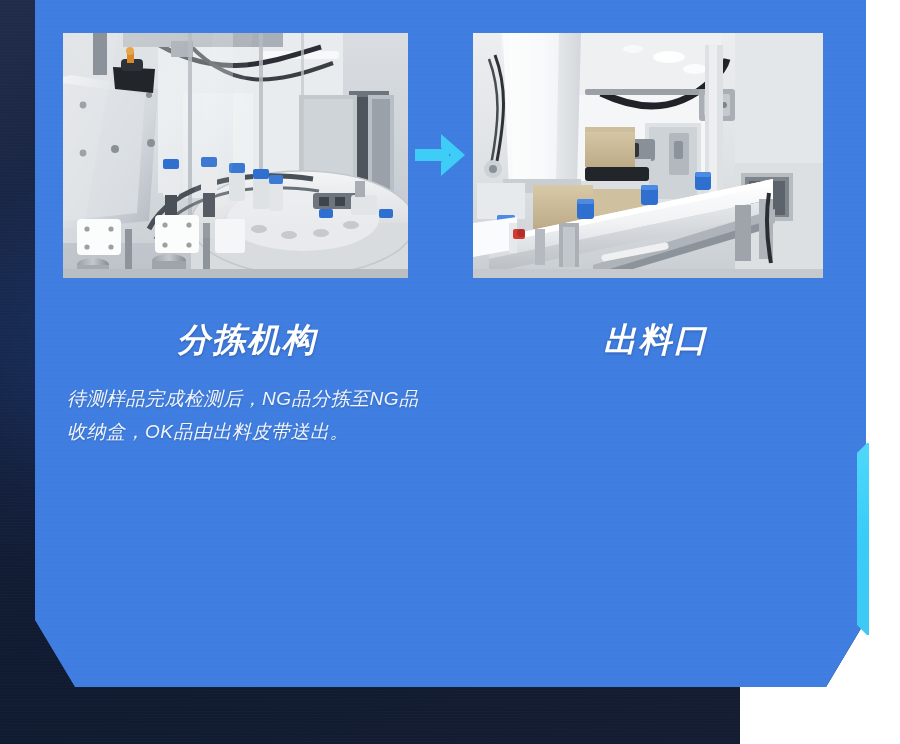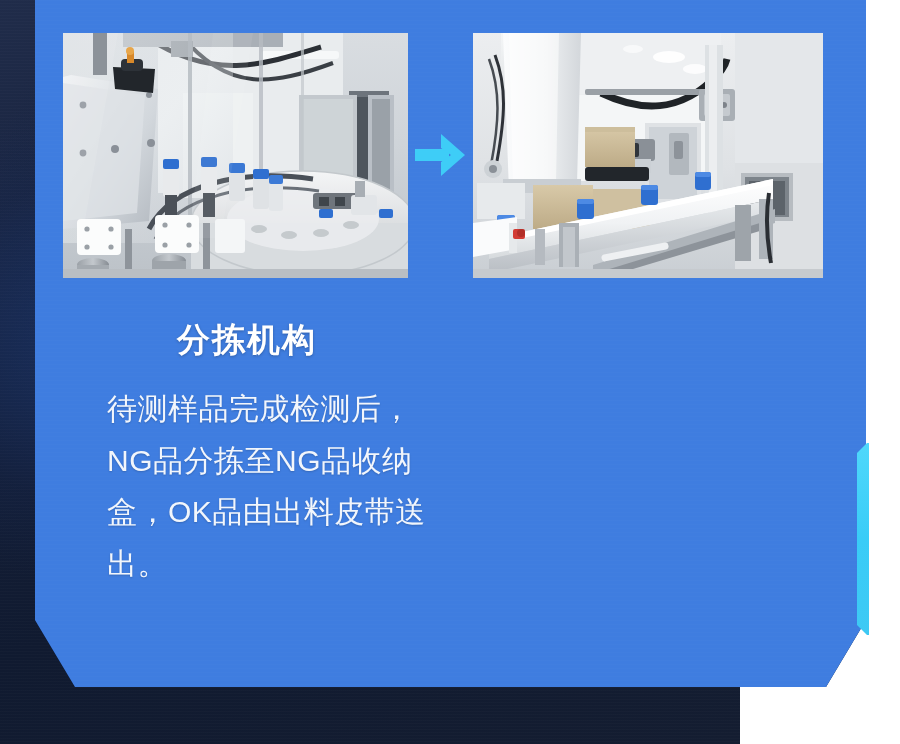--- a/index.html
+++ b/index.html
@@ -8,20 +8,21 @@
     font-family:"Liberation Sans","DejaVu Sans",sans-serif;
   }
   
   #stage{
     position:relative; width:740px; height:744px;
     background:#131d33;
     background-image:
       radial-gradient(ellipse 520px 330px at 26% 46%, rgba(32,72,150,.55) 0%, rgba(22,44,96,.18) 55%, rgba(0,0,0,0) 78%),
       radial-gradient(ellipse 700px 520px at 72% 30%, rgba(20,52,116,.45) 0%, rgba(12,28,62,.10) 60%, rgba(0,0,0,0) 80%),
       linear-gradient(160deg,#202c4a 0%,#15203a 35%,#101a30 65%,#141d31 100%);
+    font-style: italic;
   }
   
   #stage:after{
     content:""; position:absolute; inset:0; pointer-events:none;
     background:repeating-linear-gradient(to bottom, rgba(255,255,255,.014) 0px, rgba(255,255,255,.014) 1px, rgba(0,0,0,0) 1px, rgba(0,0,0,0) 3px);
   }
   
   #panel{
     position:absolute; left:35px; top:-40px; width:831px; height:727px;
     clip-path:polygon(0 0, 100% 0, 100% 660px, 791px 727px, 40px 727px, 0 660px);
@@ -72,24 +73,23 @@
   .col{ position:absolute; z-index:7; }
   #col-left{ left:63px; top:322px; width:368px; }
   #col-right{ left:480px; top:322px; width:352px; }
 
   .col-title{
     font-size:33px; font-weight:bold; color:#ffffff; text-align:center;
     letter-spacing:2px; line-height:1.12; margin-bottom:24px;
     text-shadow:0 1px 3px rgba(0,0,0,.25);
   }
   .col-body{
-    font-size:30px; color:#f2f6fc; line-height:1.72;
+    font-size:19px; color:#f2f6fc; line-height:1.72;
     letter-spacing:.5px; font-weight:400;
     text-shadow:0 1px 2px rgba(0,0,0,.18);
-    margin-left:40px;
   }
   #col-left .col-body{ padding-left:4px; }
   #col-right .col-body{ padding-left:16px; }
 </style>
 </head>
 <body>
 
 <div id="stage">
 
   <div id="panel"></div>
@@ -387,15 +387,16 @@
       <rect x="0" y="236" width="350" height="9" fill="#c6cace"></rect>
     </svg>
   </div>
 
   <div id="col-left" class="col">
     <div class="col-title">分拣机构</div>
     <div class="col-body">待测样品完成检测后，NG品分拣至NG品收纳盒，OK品由出料皮带送出。</div>
   </div>
 
   <div id="col-right" class="col">
+    <div class="col-title">出料口</div>
   </div>
 
 </div>
 
 </body></html>

